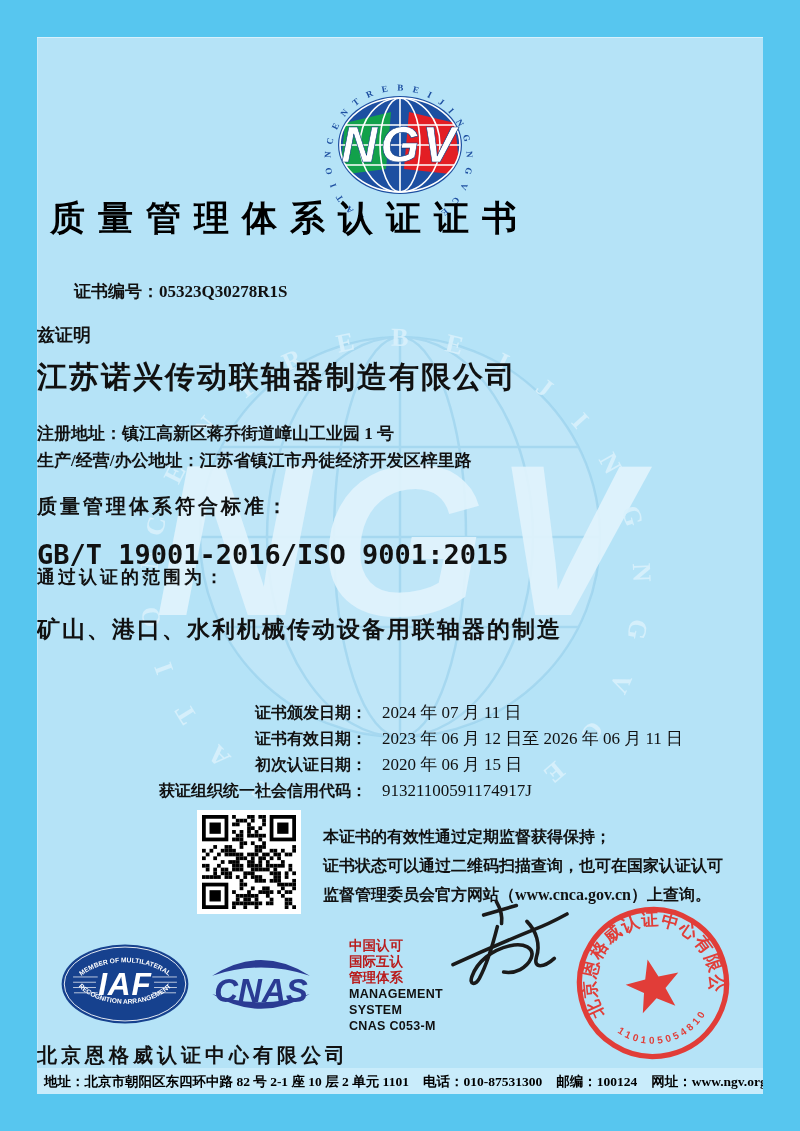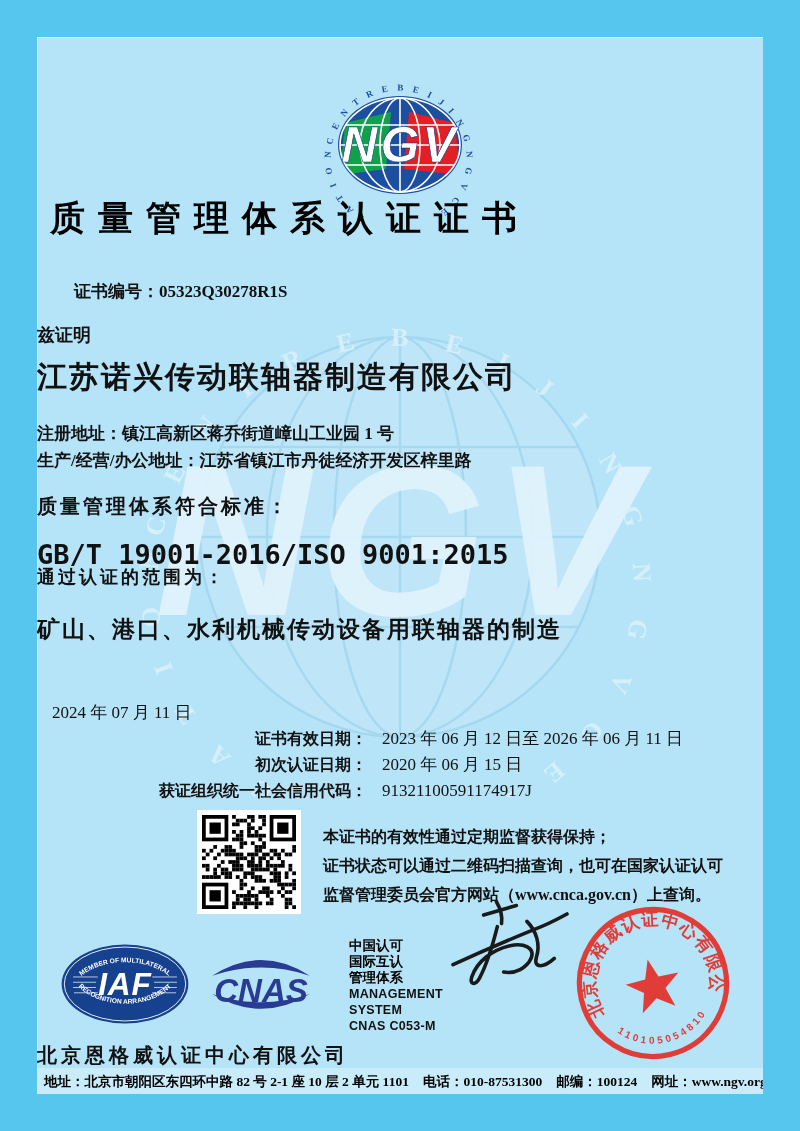--- a/index.html
+++ b/index.html
@@ -48,21 +48,21 @@
 
   .qr-section{position:absolute;top:773px;left:160px;right:40px;display:flex;}
   .qr-box{width:94px;height:94px;background:#fff;padding:5px;flex:0 0 auto;}
   .qr-note{margin-left:22px;padding-top:12px;}
   .qr-note div{font-size:16px;font-weight:bold;line-height:29px;white-space:nowrap;}
 
   .logos-row{position:absolute;top:893px;left:20px;height:110px;}
   .iaf{position:absolute;left:2px;top:8px;}
   .cnas{position:absolute;left:142px;top:12px;}
   .accred-text{position:absolute;left:292px;top:8px;font-family:"Liberation Sans",sans-serif;}
-  .accred-text .cn{font-size:13.5px;font-weight:bold;color:#000000;line-height:16px;}
+  .accred-text .cn{font-size:13.5px;font-weight:bold;color:#b91c1c;line-height:16px;}
   .accred-text .en{font-size:12.5px;font-weight:bold;color:#111;line-height:16px;letter-spacing:0.3px;}
   .signature{position:absolute;left:398px;top:858px;}
   .stamp{position:absolute;left:532px;top:862px;z-index:3;}
 
   .issuer{top:1005px;font-size:20px;font-weight:bold;letter-spacing:4px;}
   .footer-bar{
     position:absolute;left:0;right:0;bottom:0;height:26px;
     background:#c9ecfb;text-align:center;line-height:25px;white-space:nowrap;
   }
   .footer-bar span{font-size:13.5px;font-weight:bold;color:#000000;margin:0 7px;}
@@ -135,20 +135,21 @@
     <div class="abs-center statement">兹证明</div>
     <div class="abs-center addr1">注册地址：镇江高新区蒋乔街道嶂山工业园 1 号</div>
     <div class="abs-center addr2">生产/经营/办公地址：江苏省镇江市丹徒经济开发区梓里路</div>
     <div class="abs-center std-heading">质量管理体系符合标准：</div>
     <div class="abs-center std-code">GB/T 19001-2016/ISO 9001:2015</div>
     <div class="abs-center scope-heading">通过认证的范围为：</div>
     <div class="abs-center scope">矿山、港口、水利机械传动设备用联轴器的制造</div>
 
     <div class="details">
       <div class="detail-row">
+        <div class="detail-label">证书颁发日期：</div>
         <div class="detail-value">2024 年 07 月 11 日</div>
       </div>
       <div class="detail-row">
         <div class="detail-label">证书有效日期：</div>
         <div class="detail-value">2023 年 06 月 12 日至 2026 年 06 月 11 日</div>
       </div>
       <div class="detail-row">
         <div class="detail-label">初次认证日期：</div>
         <div class="detail-value">2020 年 06 月 15 日</div>
       </div>

